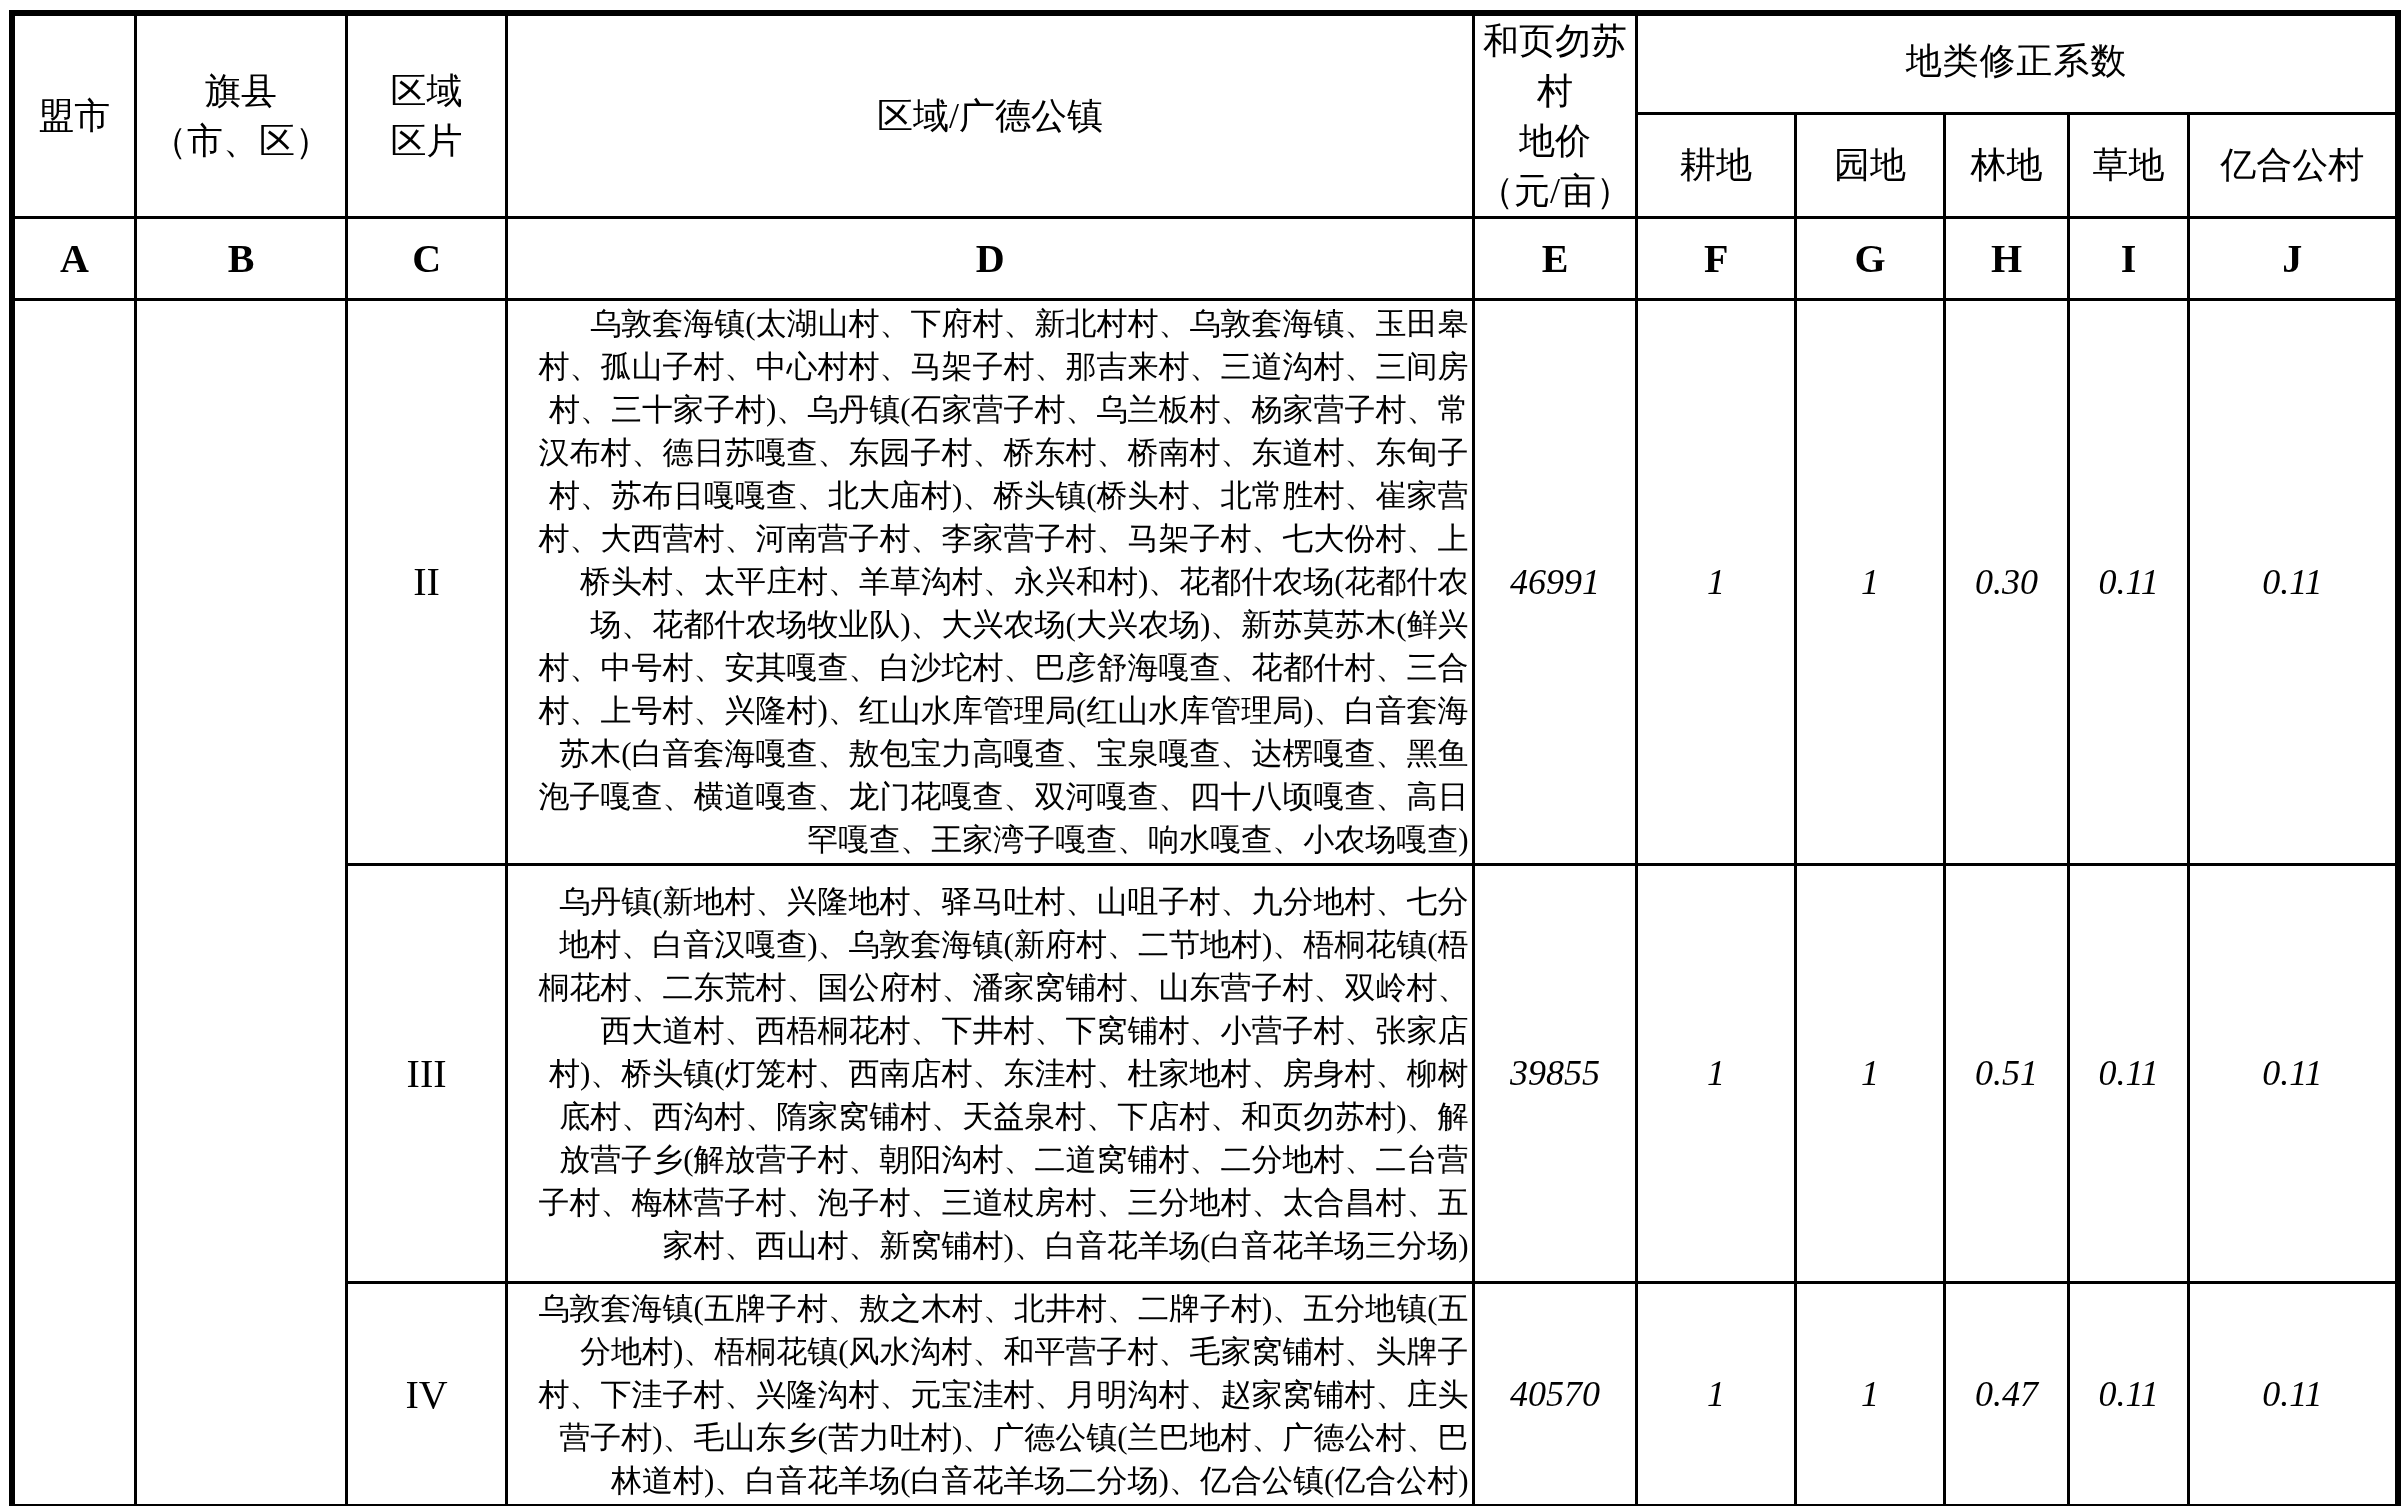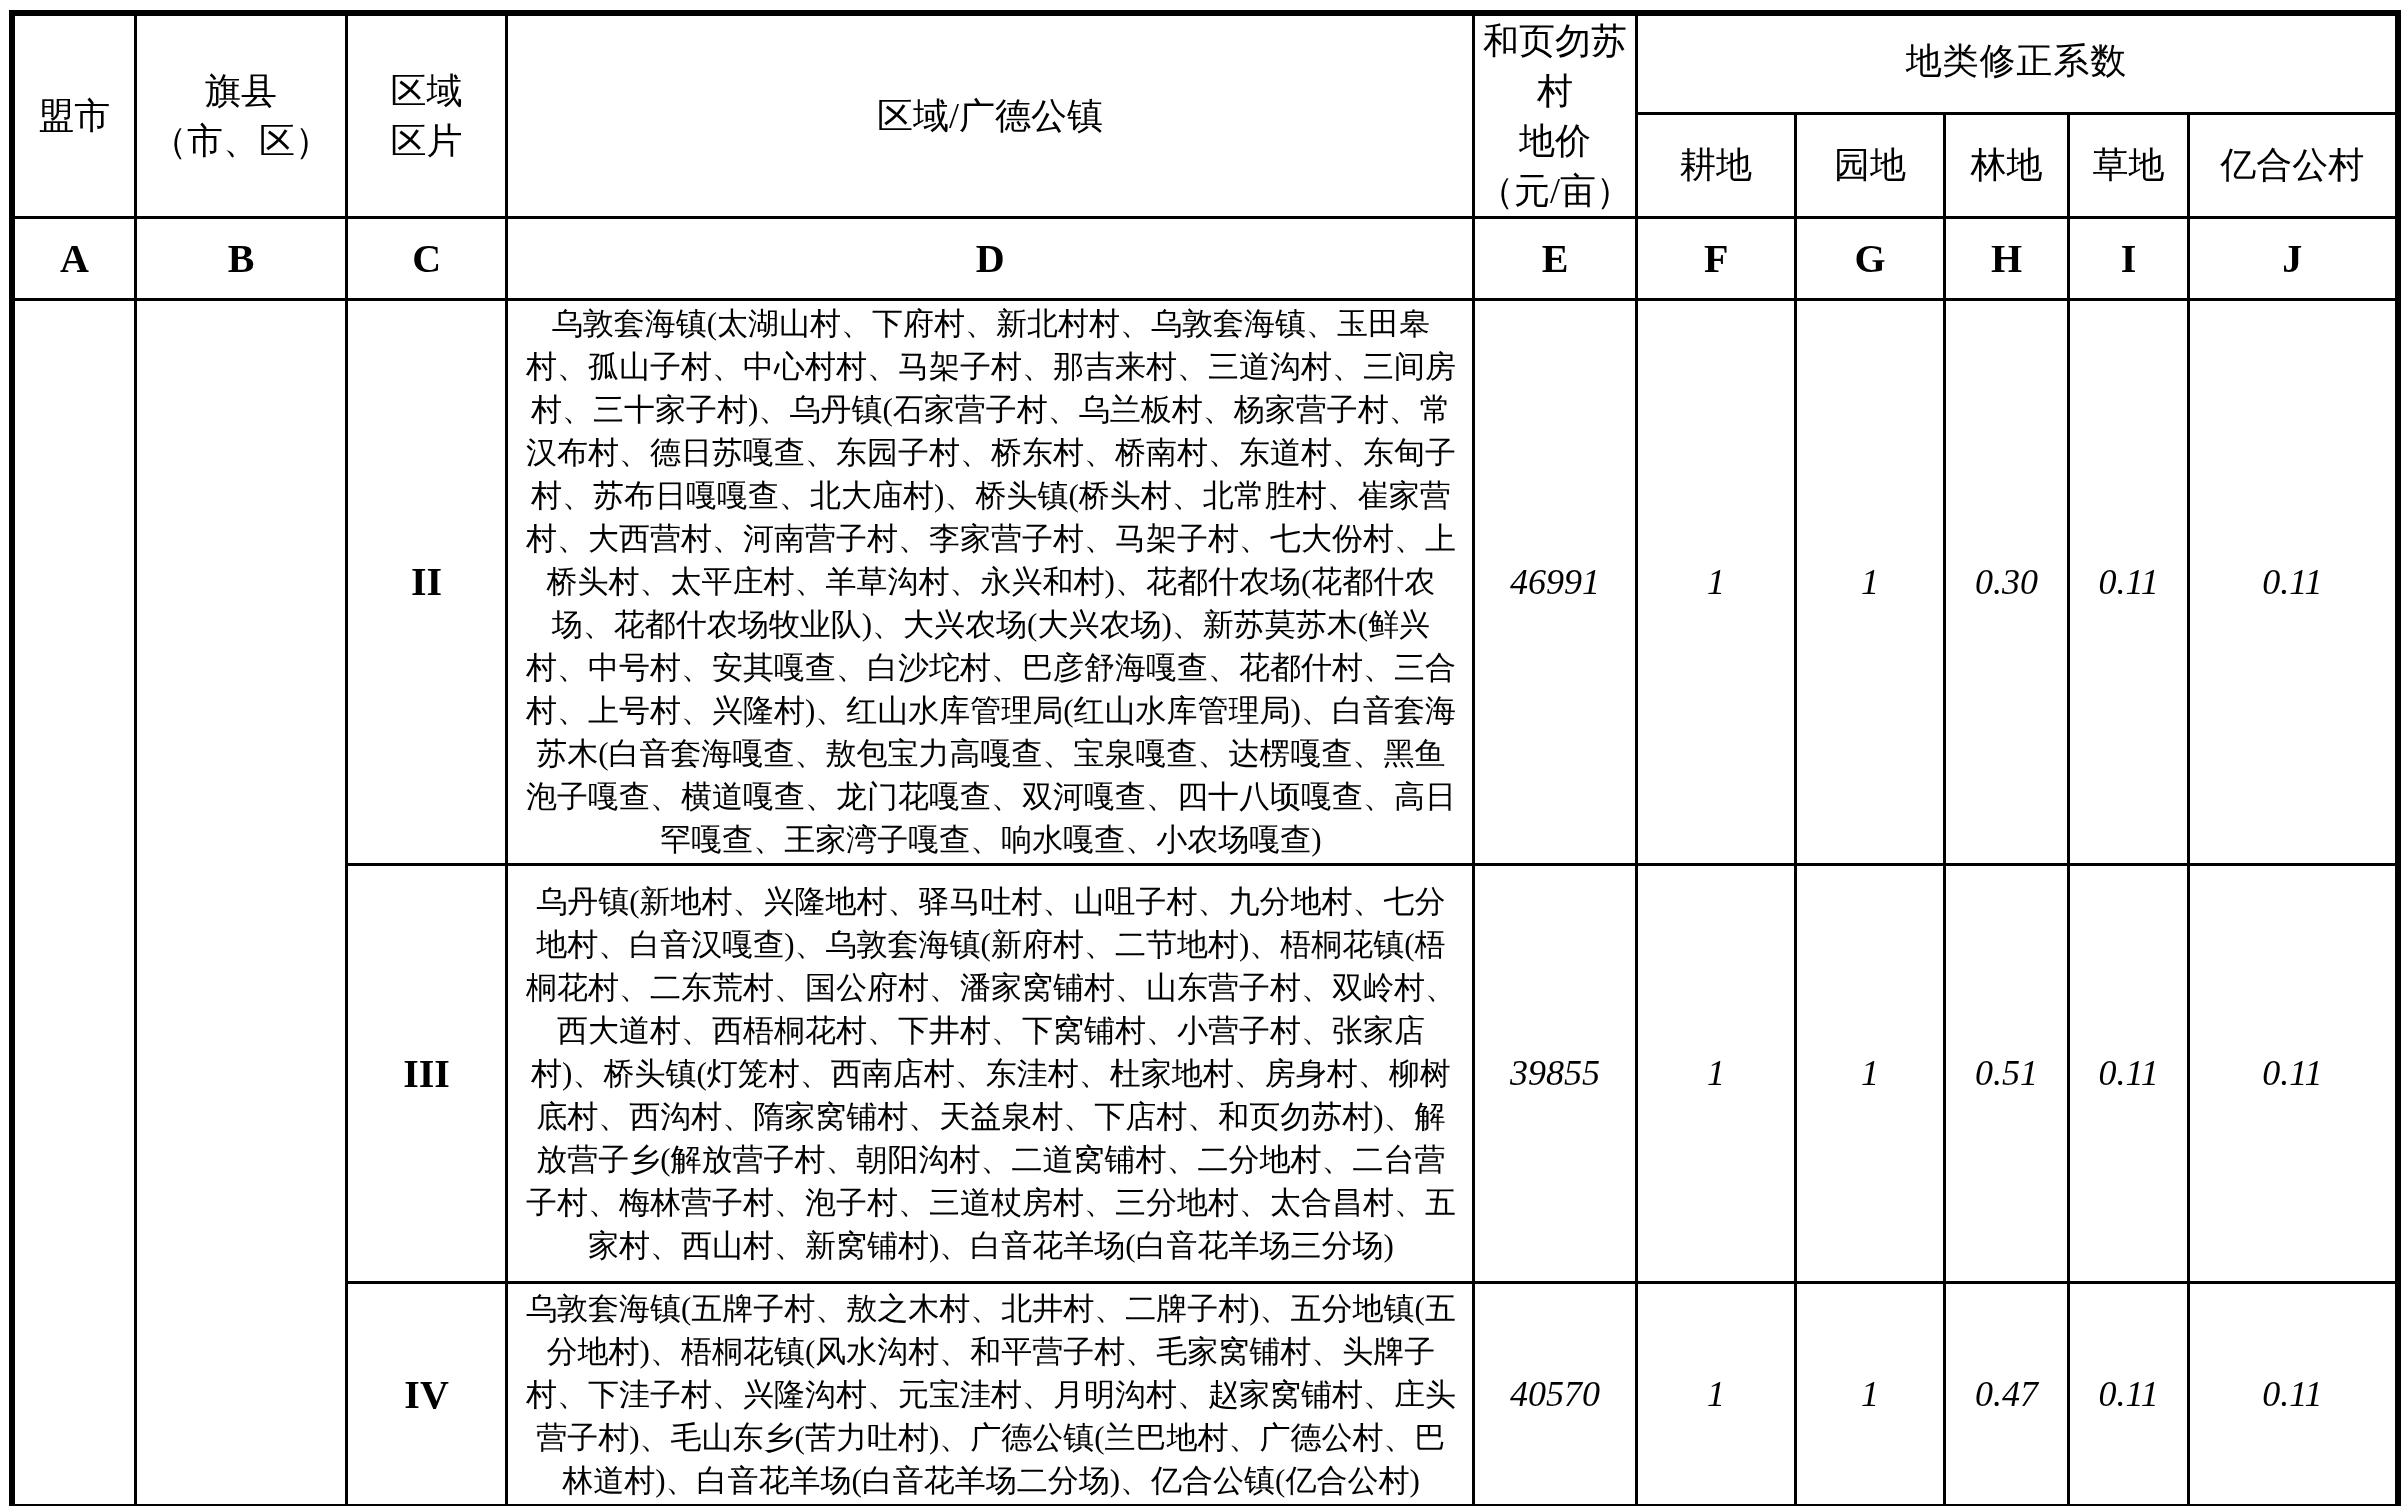--- a/index.html
+++ b/index.html
@@ -41,25 +41,25 @@
   .hd-wide { letter-spacing: 0.9px; font-family: Liberation Mono, monospace; }
   
   .letter {
     font-size: 40px;
     font-weight: 700;
     height: 79px;
   }
   
   .zone {
     font-size: 40px;
-    font-weight: 700;
+    font-weight: 400;
   }
   
   .desc {
-    text-align: center;
+    text-align: right;
     vertical-align: middle;
     font-size: 31px;
     line-height: 43px;
     white-space: pre-line;
     padding: 1.7px 3.5px 1.7px 5.2px;
     font-weight: 400;
   }
   
   .num {
     font-size: 36px;

